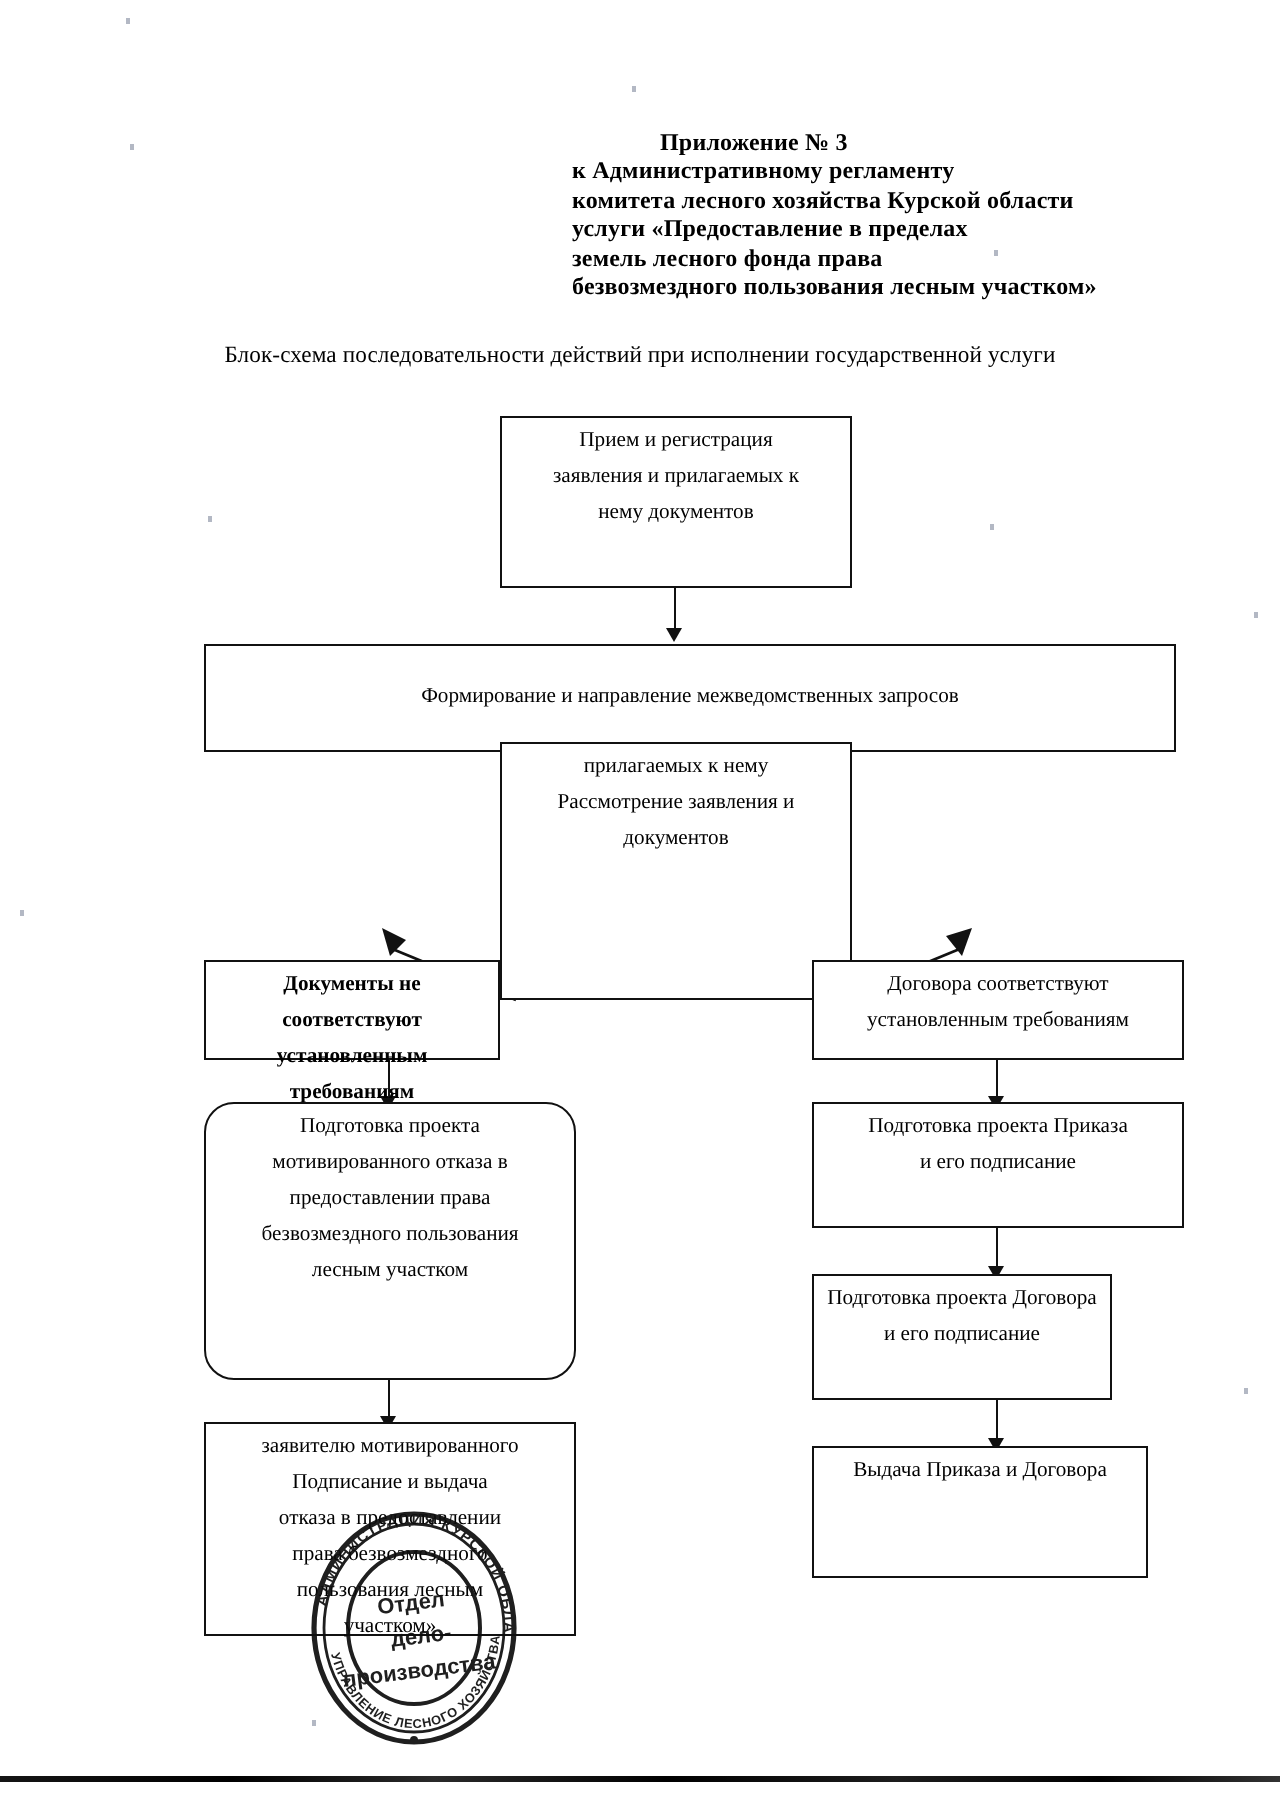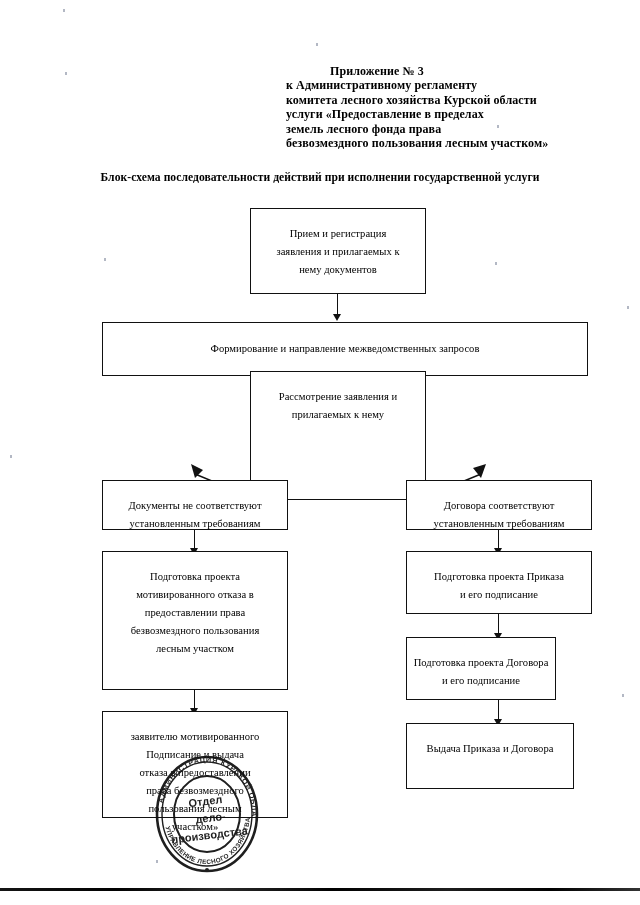--- a/index.html
+++ b/index.html
@@ -35,21 +35,21 @@
     padding-left: 44px;
   }
 
   .doc-title {
     position: absolute;
     left: 0;
     top: 170px;
     width: 640px;
     text-align: center;
     font-size: 11.6px;
-    font-weight: bold;
+    font-weight: normal;
     line-height: 15px;
     letter-spacing: 0.05px;
   }
 
   
   .node {
     position: absolute;
     box-sizing: border-box;
     border: 1.3px solid #111111;
     background: #ffffff;
@@ -58,21 +58,21 @@
     align-items: center;
     font-size: 10.6px;
     line-height: 18px;
     text-align: center;
   }
   .node .node-text {
     width: 100%;
     padding: 0 4px;
     box-sizing: border-box;
   }
-  .node.top-pad { padding-top: 16px; }
+  .node.top-pad { padding-top: 3px; }
 
   
   .conn {
     position: absolute;
     background: #111111;
     width: 1.2px;
   }
   .arrowhead {
     position: absolute;
     width: 0;
@@ -174,35 +174,36 @@
     <div class="node-text">Прием и регистрация</div>
     <div class="node-text">заявления и прилагаемых к</div>
     <div class="node-text">нему документов</div>
   </div>
 
   <div class="node" style="left:102px;top:322px;width:486px;height:54px;justify-content:center;text-align:center;">
     <div class="node-text">Формирование и направление межведомственных запросов</div>
   </div>
 
   <div class="node top-pad" style="left:250px;top:371px;width:176px;height:129px;">
+    <div class="node-text">прилагаемых к нему</div>
     <div class="node-text">Рассмотрение заявления и</div>
-    <div class="node-text">прилагаемых к нему</div>
-  </div>
-
-  <div class="node top-pad" style="left:102px;top:480px;width:186px;height:50px;">
+    <div class="node-text">документов</div>
+  </div>
+
+  <div class="node top-pad" style="left:102px;top:480px;width:148px;height:50px;font-weight:bold;">
     <div class="node-text">Документы не соответствуют</div>
     <div class="node-text">установленным требованиям</div>
   </div>
 
   <div class="node top-pad" style="left:406px;top:480px;width:186px;height:50px;">
     <div class="node-text">Договора соответствуют</div>
     <div class="node-text">установленным требованиям</div>
   </div>
 
-  <div class="node top-pad" style="left:102px;top:551px;width:186px;height:139px;">
+  <div class="node top-pad" style="left:102px;top:551px;width:186px;height:139px;border-radius:15px;">
     <div class="node-text">Подготовка проекта</div>
     <div class="node-text">мотивированного отказа в</div>
     <div class="node-text">предоставлении права</div>
     <div class="node-text">безвозмездного пользования</div>
     <div class="node-text">лесным участком</div>
   </div>
 
   <div class="node top-pad" style="left:406px;top:551px;width:186px;height:63px;">
     <div class="node-text">Подготовка проекта Приказа</div>
     <div class="node-text">и его подписание</div>

